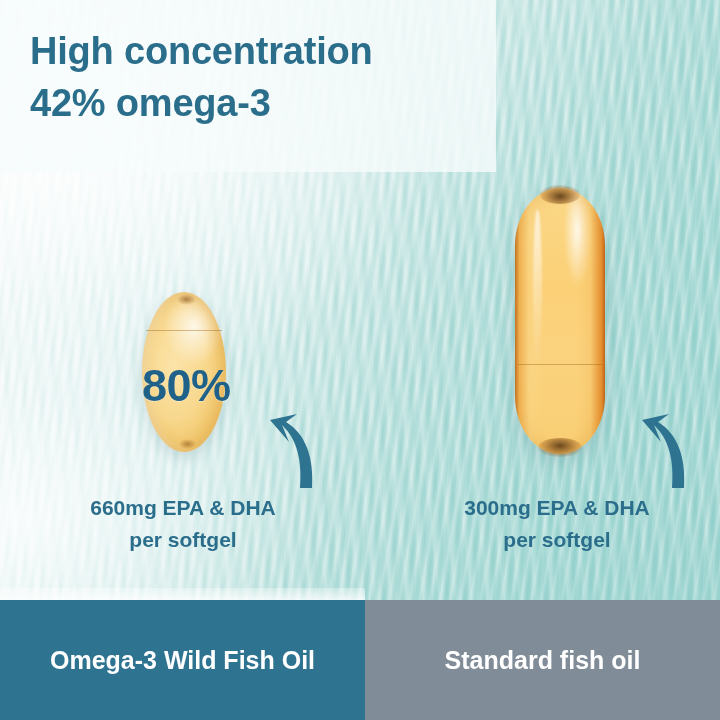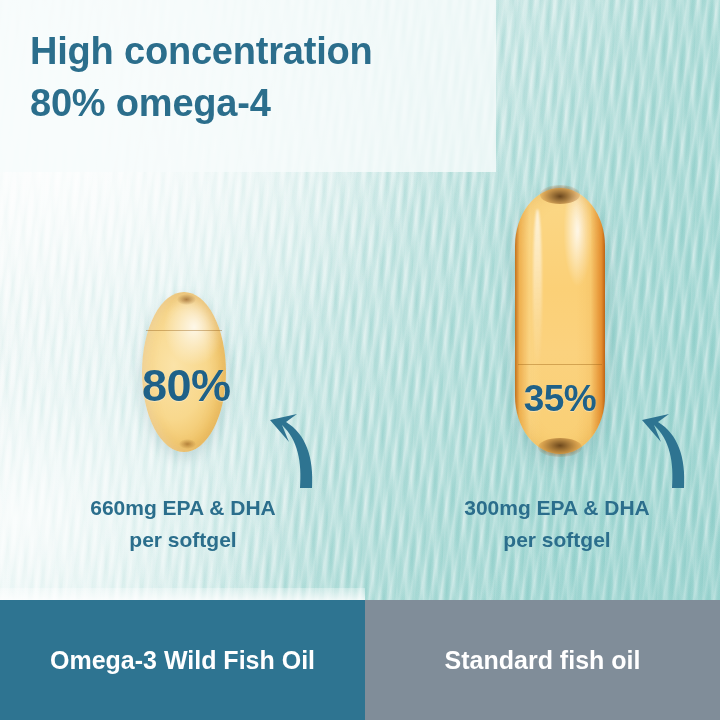--- a/index.html
+++ b/index.html
@@ -197,37 +197,36 @@
 
   <div class="bg-base"></div>
   <div class="bg-ripple-a"></div>
   <div class="bg-ripple-b"></div>
   <div class="bg-ripple-c"></div>
   <div class="bg-sheen"></div>
   <div class="bg-wash"></div>
 
   <div id="headline-panel">
     <div class="hl">High concentration</div>
-    <div class="hl">80% omega-4</div>
+    <div class="hl">42% omega-3</div>
   </div>
 
   <div class="capsule" id="capsule-small">
     <div class="nub-top"></div>
     <div class="seam"></div>
     <div class="nub-bot"></div>
   </div>
   <div class="pct" id="pct-small">80%</div>
 
   <div class="capsule" id="capsule-large">
     <div class="cap-top"></div>
     <div class="glare"></div>
     <div class="seam"></div>
     <div class="cap-bot"></div>
   </div>
-  <div class="pct" id="pct-large">35%</div>
 
   <div class="arrow" id="arrow-left">
     <svg viewBox="0 0 70 88" width="70" height="88" aria-hidden="true">
       <path d="M44 88 C46 62 42 40 26 25 L33 42 L14 20 L41 14 L30 22 C50 34 58 58 56 88 Z" fill="#2e7491"></path>
     </svg>
   </div>
   <div class="arrow" id="arrow-right">
     <svg viewBox="0 0 70 88" width="70" height="88" aria-hidden="true">
       <path d="M44 88 C46 62 42 40 26 25 L33 42 L14 20 L41 14 L30 22 C50 34 58 58 56 88 Z" fill="#2e7491"></path>
     </svg>

